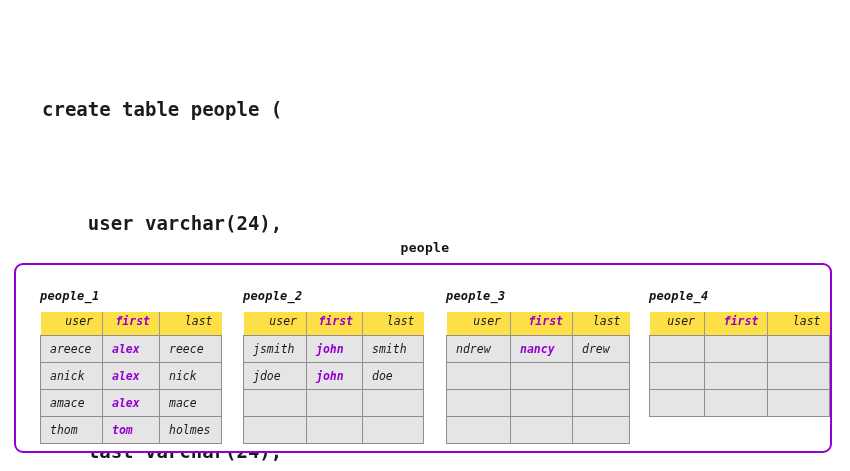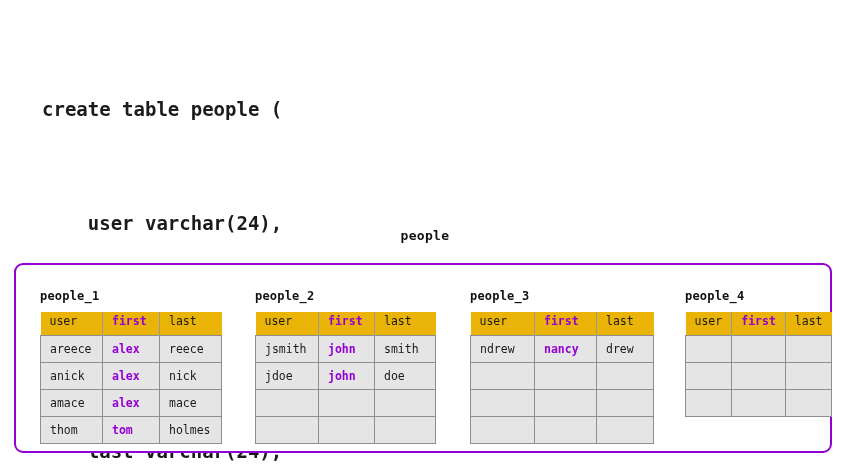--- a/index.html
+++ b/index.html
@@ -27,21 +27,21 @@
     white-space: pre;
     color: #1b1b1b;
     letter-spacing: 0px;
   }
   #sql-block .line { white-space: pre; font-weight: bold; }
 
   
   #people-title {
     position: absolute;
     left: 0;
-    top: 228px;
+    top: 240px;
     width: 850px;
     text-align: center;
     font-family: "DejaVu Sans Mono", "Liberation Mono", monospace;
     font-size: 13px;
     font-weight: bold;
     color: #111111;
     letter-spacing: 0.3px;
   }
 
   #shard-container {
@@ -53,21 +53,22 @@
     border: 2px solid #9400D3;
     border-radius: 9px;
     box-sizing: border-box;
     background: #ffffff;
   }
 
   #shard-row {
     display: flex;
     align-items: flex-start;
     padding: 24px 0 0 24px;
-    gap: 16px;
+    gap: 4px;
+    font-style: italic;
   }
 
   .shard {
     margin-right: 0;
   }
   .shard-slot {
     width: 199px;
     flex: 0 0 199px;
   }
 
@@ -81,25 +82,25 @@
   }
 
   table.shard-table {
     border-collapse: collapse;
     font-family: "DejaVu Sans Mono", "Liberation Mono", monospace;
     font-size: 11.5px;
   }
 
   
   table.shard-table thead th {
-    background: #eab308;
+    background: #fde047;
     border: none;
     border-right: 1px solid #9a9a9a;
     padding: 2px 9px 7px 9px;
-    text-align: left;
+    text-align: right;
     font-weight: normal;
     color: #1b1b1b;
     height: 18px;
     vertical-align: middle;
     box-sizing: border-box;
   }
   table.shard-table thead th:last-child {
     border-right: none;
   }
   table.shard-table thead th.key-col {

